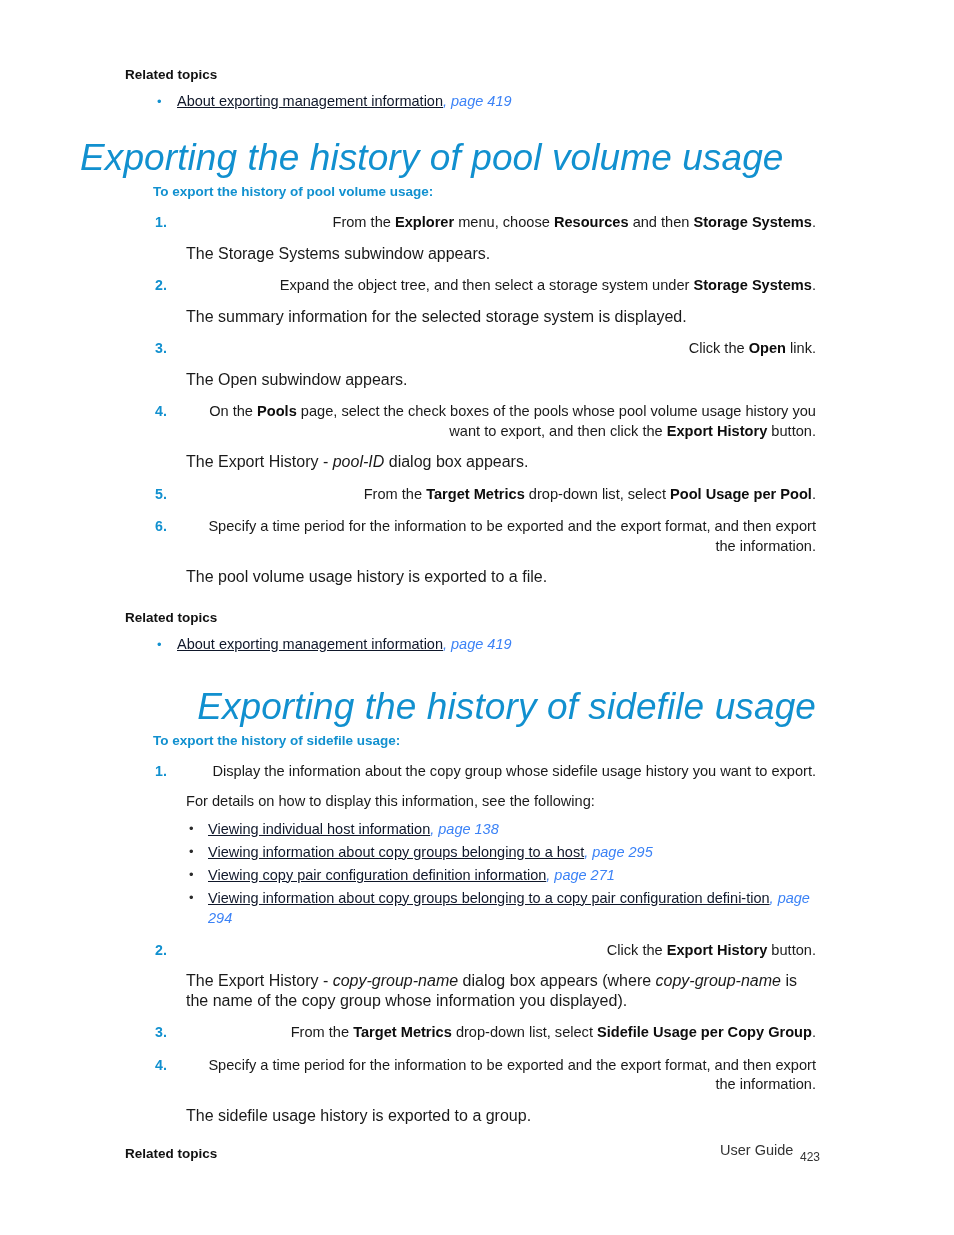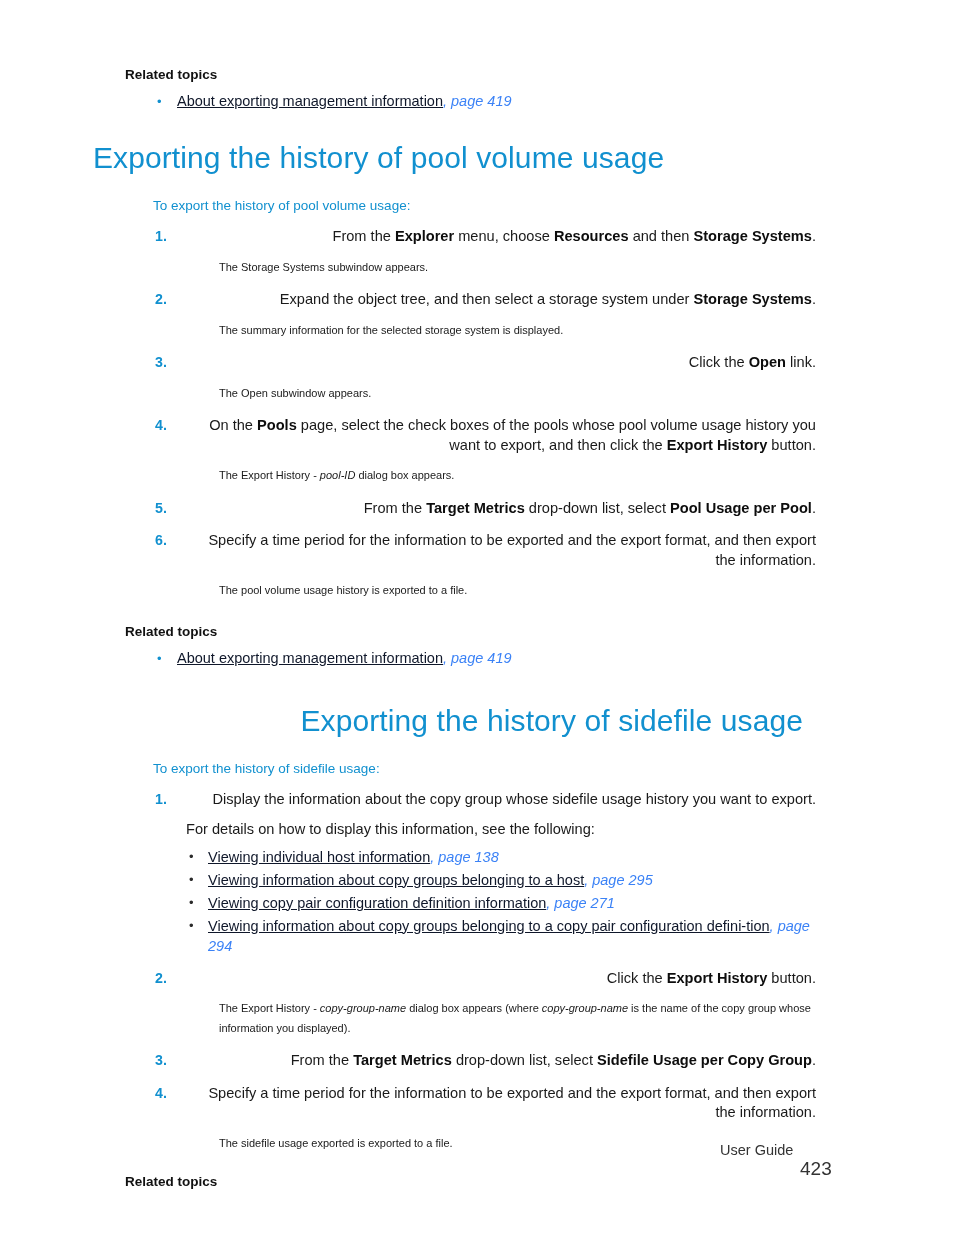--- a/index.html
+++ b/index.html
@@ -26,37 +26,38 @@
   
   .content {
     position: absolute;
     left: 80px;
     top: 44px;
     width: 736px;
   }
 
   
   h1.section-title {
-    font-size: 30px;
+    font-size: 37px;
     font-weight: 400;
     color: #1190cf;
     letter-spacing: 0.1px;
-    margin: 13px;
+    margin: 0;
     padding: 0;
     line-height: 34px;
+    font-style: italic;
   }
   .h1-block { margin-top: 30px; margin-bottom: 8px; }
   .h1-block.second { margin-top: 36px; text-align: right; }
 
   .subhead {
     font-size: 13.5px;
-    font-weight: normal;
+    font-weight: bold;
     color: #1190cf;
     margin-left: 73px;
-    margin-top: 22px;
+    margin-top: 8px;
     margin-bottom: 10px;
     line-height: 17px;
   }
 
   .related-label {
     font-size: 13.5px;
     font-weight: bold;
     color: #111111;
     margin-left: 45px;
     margin-top: 22px;
@@ -112,23 +113,22 @@
     text-align: left;
     color: #1190cf;
     font-weight: bold;
     font-size: 14.2px;
     line-height: 19.5px;
   }
   .step-body { display: block; text-align: right; }
   .result {
     display: block;
     margin-top: 11px;
-    font-size: 11px;
+    font-size: 16px;
     line-height: 19.5px;
-    margin-left: 33px;
   }
   .lead-in {
     display: block;
     margin-top: 11px;
     font-size: 14.6px;
     line-height: 19.5px;
   }
 
   
   ul.sublist {
@@ -167,22 +167,22 @@
     position: absolute;
     left: 688px;
     top: 0;
     font-size: 14.5px;
     color: #333333;
     margin-left: 32px;
   }
   .footer .fpage {
     position: absolute;
     left: 800px;
-    top: 16px;
-    font-size: 19px;
+    top: 8px;
+    font-size: 12px;
     color: #333333;
   }
 </style>
 </head>
 <body>
 
 <div class="page">
   <div class="content">
 
     <div>
@@ -279,21 +279,21 @@
       </li>
 
       <li class="step">
         <span class="num">3.</span>
         <span class="step-body">From the <b>Target Metrics</b> drop-down list, select <b>Sidefile Usage per Copy Group</b>.</span>
       </li>
 
       <li class="step">
         <span class="num">4.</span>
         <span class="step-body">Specify a time period for the information to be exported and the export format, and then export the information.</span>
-        <span class="result">The sidefile usage exported is exported to a file.</span>
+        <span class="result">The sidefile usage history is exported to a group.</span>
       </li>
 
     </ol>
 
     <div>
       <div class="related-label tight">Related topics</div>
     </div>
 
   </div>
 

